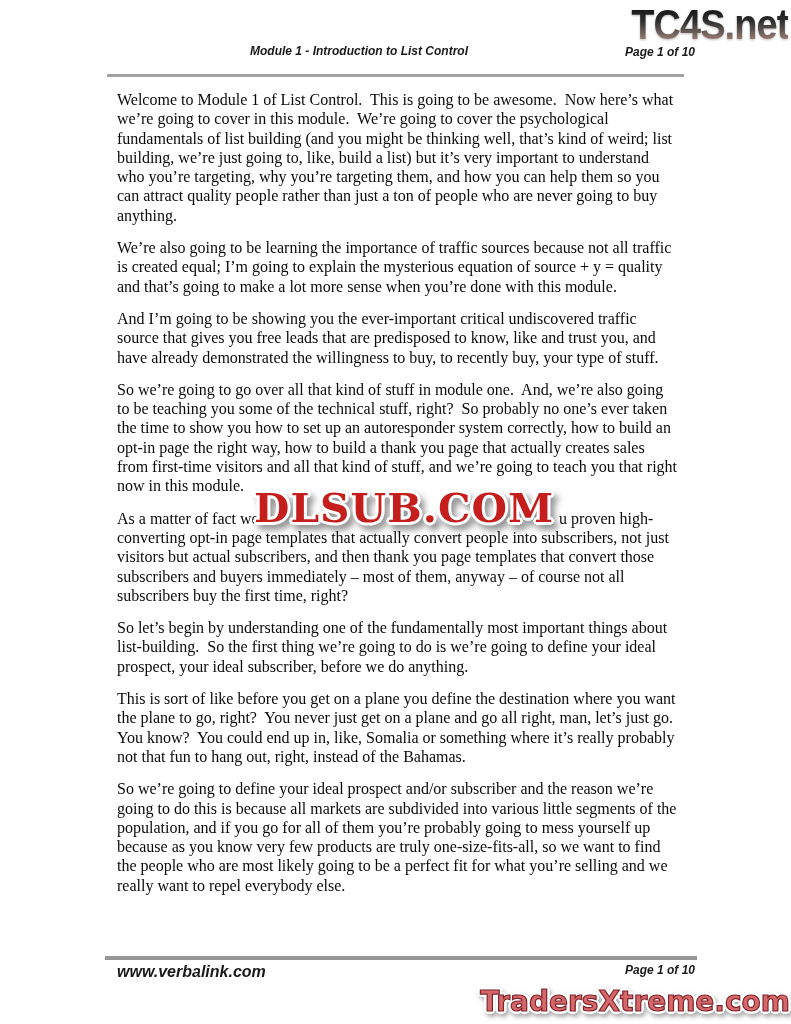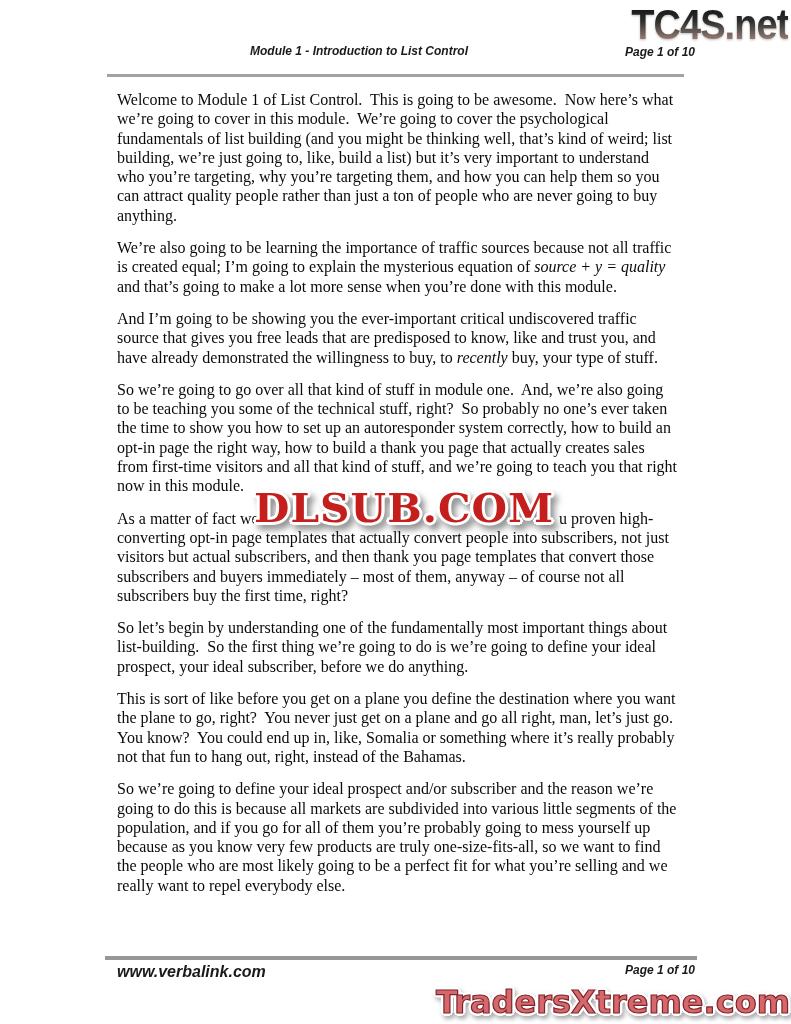--- a/index.html
+++ b/index.html
@@ -46,21 +46,21 @@
     position:absolute;left:107px;top:74px;
     width:577px;height:3px;background:#a2a2a2;
   }
   
   .body-text{
     position:absolute;left:117px;top:90px;width:561px;
     font-size:16px;line-height:19.3px;color:#0a0a0a;
     white-space:pre-wrap;
   }
   .body-text p{margin:0 0 13px 0;}
-  .body-text .it{font-style:italic;}
+  .body-text .it{}
   .wm-gap{display:inline-block;width:295px;}
   
   .watermark{
     position:absolute;left:254px;top:486px;
     font-family:"DejaVu Serif", serif;
     font-weight:bold;
     font-size:40px;line-height:44px;
     letter-spacing:1px;
     color:#c41f1d;
     transform:scale(1.02,1.0);
@@ -87,21 +87,21 @@
     position:absolute;top:963px;right:96px;
     font-family:"Liberation Sans", sans-serif;
     font-weight:bold;font-style:italic;
     font-size:12px;color:#1a1a1a;
   }
   
   .tx-logo{
     position:absolute;right:1px;top:985px;
     font-family:"DejaVu Sans", sans-serif;
     font-weight:bold;
-    font-size:32px;line-height:34px;
+    font-size:28px;line-height:34px;
     letter-spacing:0px;
     color:#d5686b;
     -webkit-text-stroke:1.2px #7e232b;
     text-shadow:
       -2px -2px 0 #fff, 2px -2px 0 #fff, -2px 2px 0 #fff, 2px 2px 0 #fff,
       0 3px 0 #fff, 3px 0 0 #fff, -3px 0 0 #fff, 0 -3px 0 #fff;
     filter:drop-shadow(2px 3px 2px rgba(90,90,90,0.5));
     white-space:nowrap;
   }
 </style>

